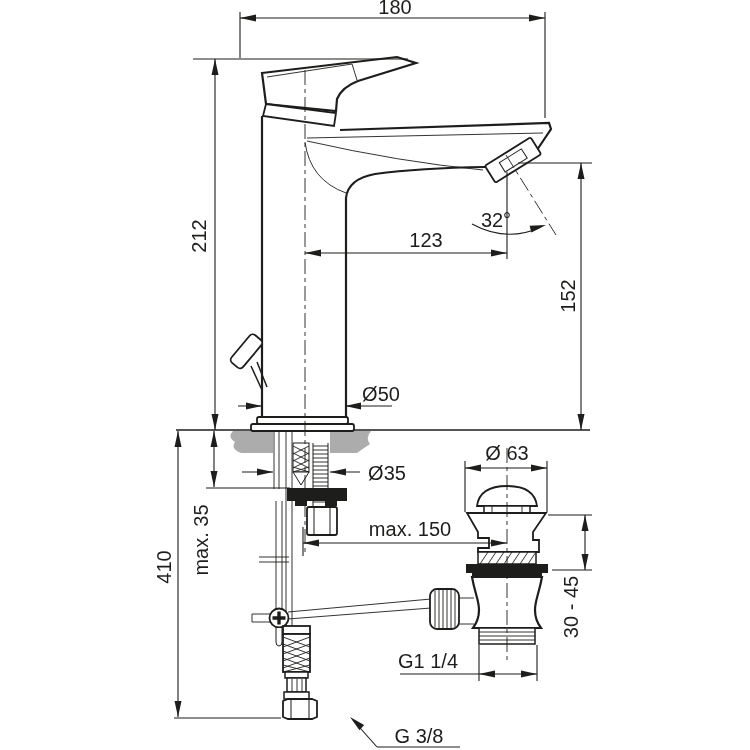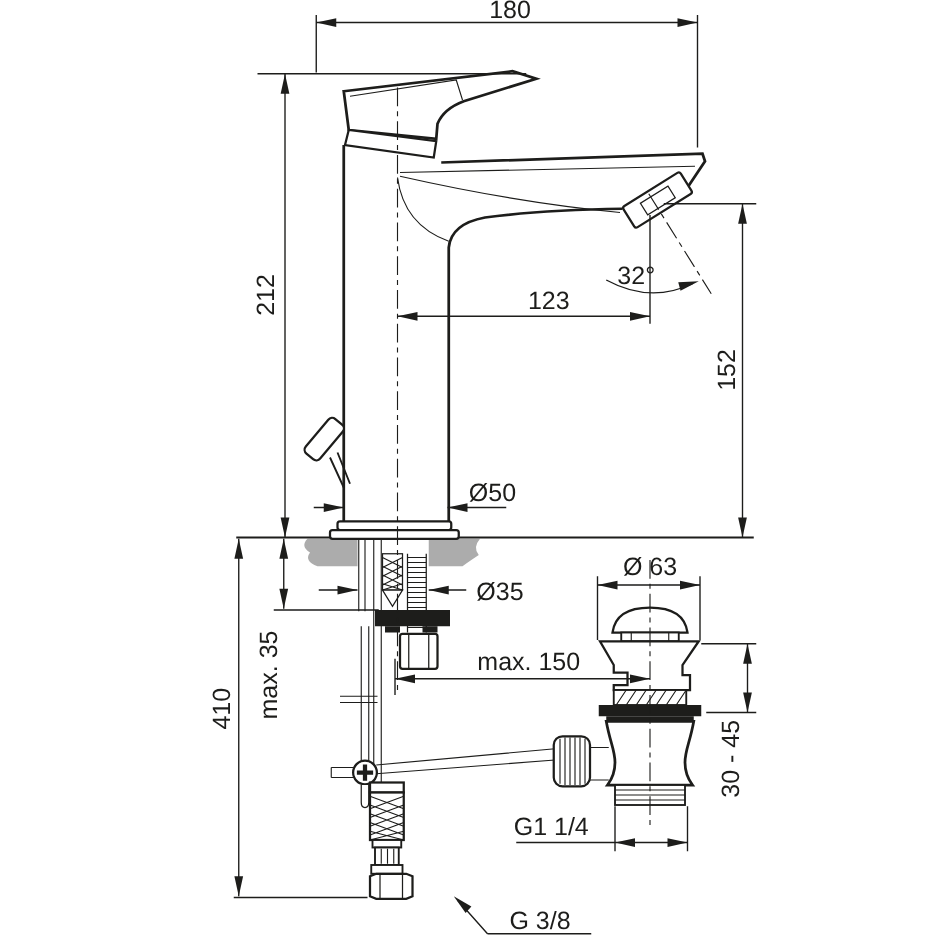--- a/index.html
+++ b/index.html
@@ -1,16 +1,16 @@
 <!DOCTYPE html>
 <html><head>
 <meta charset="utf-8">
 <style>
   html,body{margin:0;padding:0;background:#fff;}
-  .stage{width:654px;height:750px;background:#fff;position:relative;overflow:hidden;padding-left:13px;}
+  .stage{width:654px;height:750px;background:#fff;position:relative;overflow:hidden;}
   svg{display:block;}
   svg text{
     font-family:"Liberation Sans","DejaVu Sans",sans-serif;
     font-size:20px;
     fill:var(--ink,#1d1d1b);
   }
   .ln{stroke:var(--ink,#1d1d1b);fill:none;}
   .w22{stroke-width:2.2;}
   .w18{stroke-width:1.8;}
   .w15{stroke-width:1.5;}

